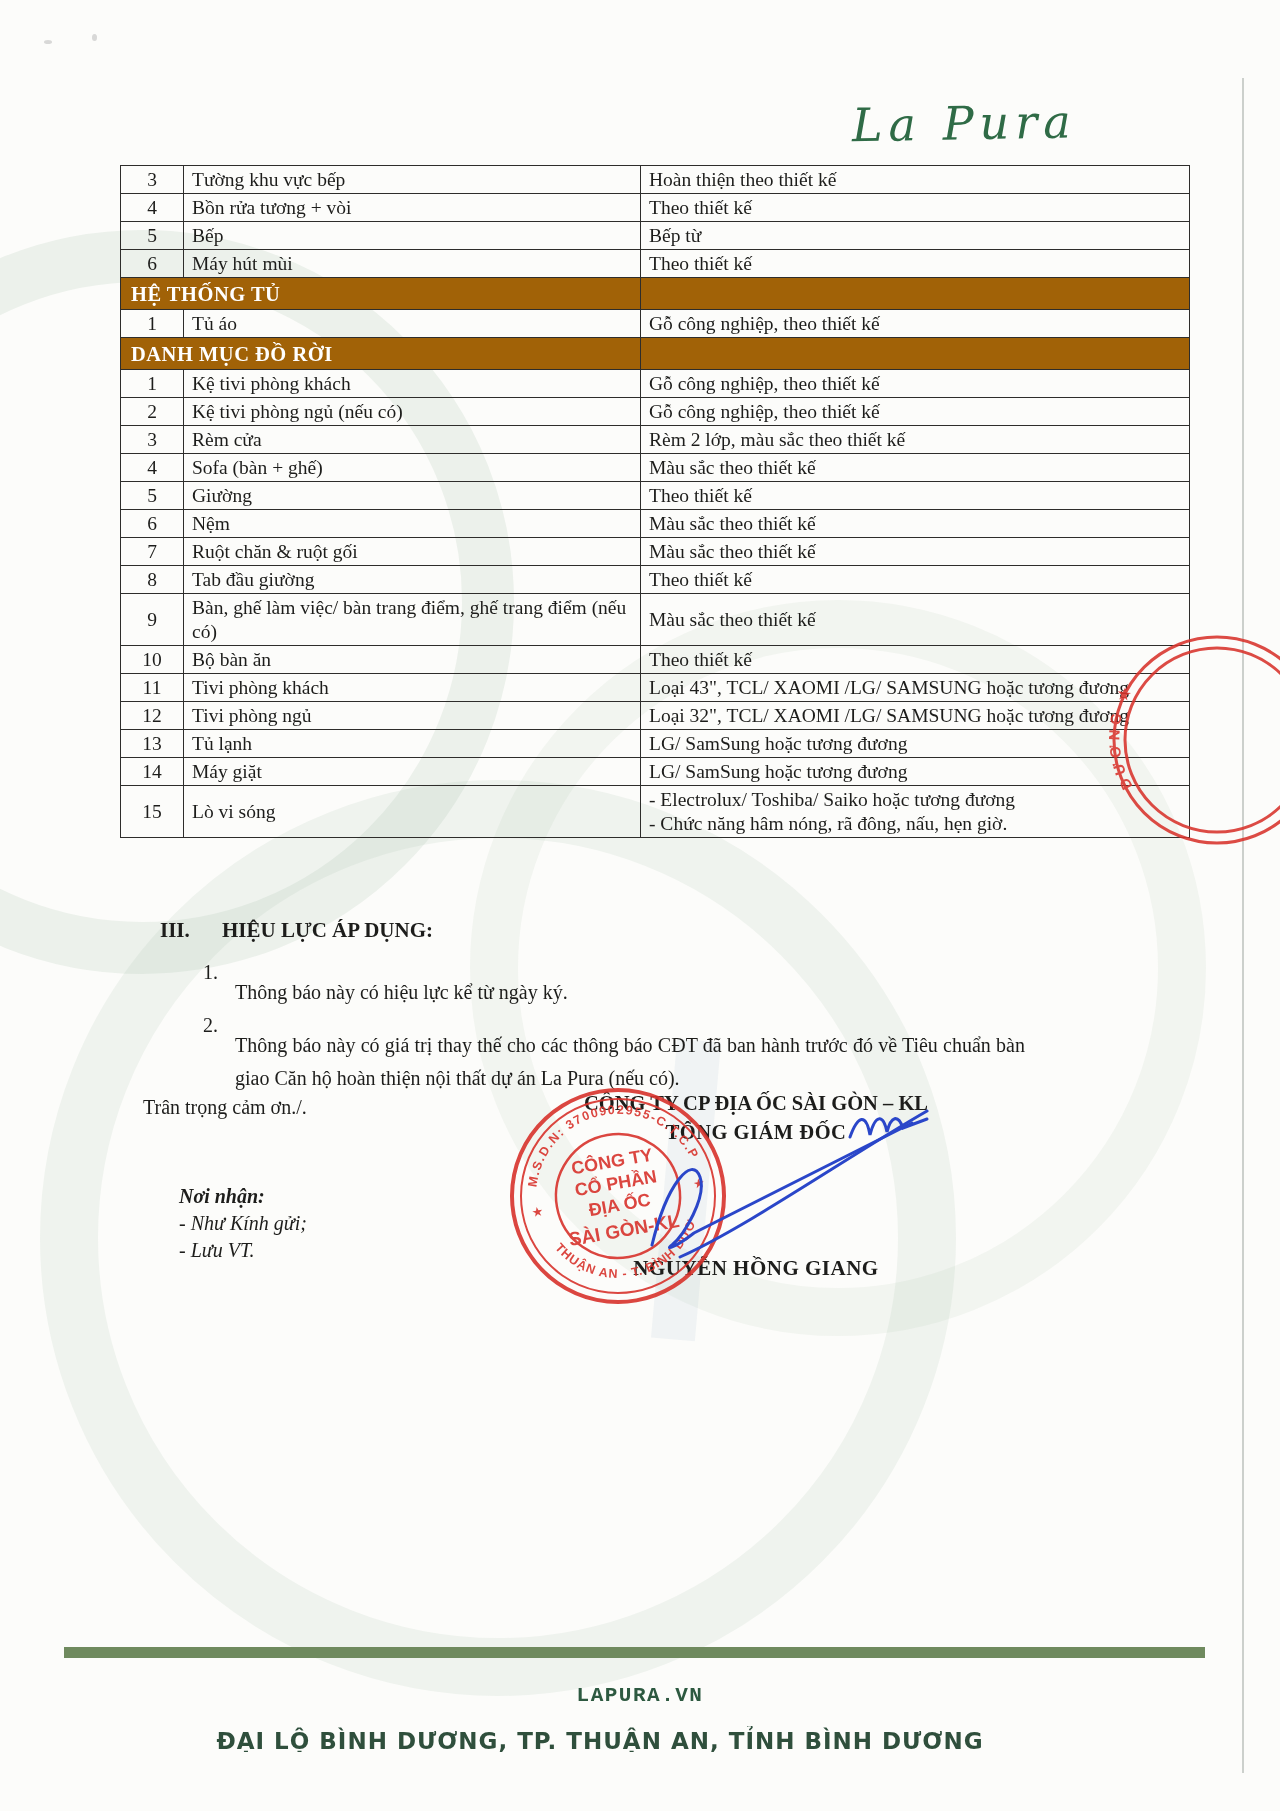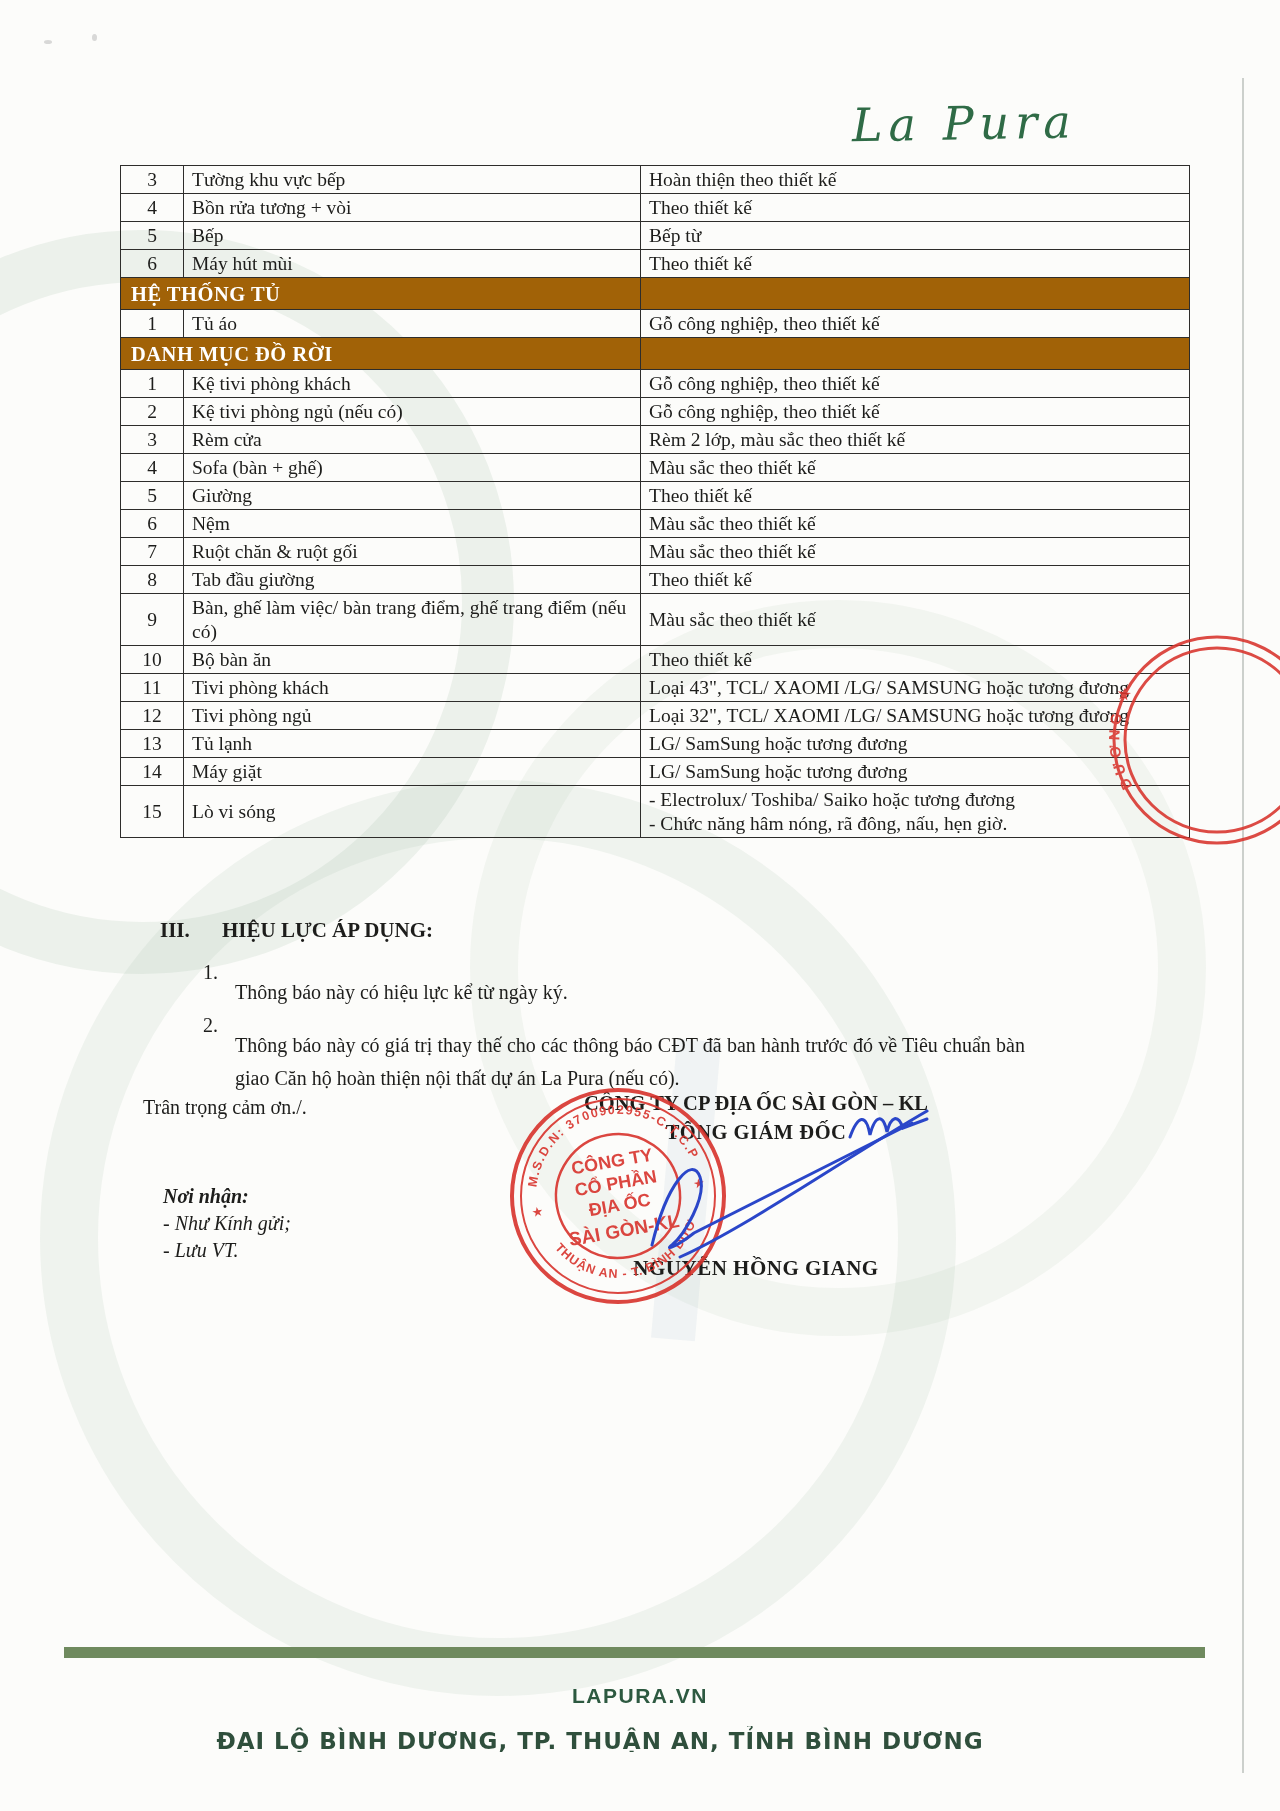--- a/index.html
+++ b/index.html
@@ -33,30 +33,30 @@
   .h3row .n{width:62px;}
   .items{position:absolute;left:203px;top:956px;width:822px;}
   .item{display:flex;font-size:20px;line-height:33px;}
   .item .inum{width:32px;flex:none;}
   .item .itxt{text-align:justify;margin-top:20px;}
   .closing{position:absolute;left:143px;top:1096px;font-size:20px;}
   .sigblock{position:absolute;left:538px;top:1092px;width:436px;text-align:center;font-weight:bold;}
   .sigblock .co{font-size:20.5px;}
   .sigblock .ti{font-size:20.5px;margin-top:6px;letter-spacing:.5px;}
   .signer{position:absolute;left:538px;top:1256px;width:436px;text-align:center;font-weight:bold;font-size:21px;letter-spacing:.5px;}
-  .recips{position:absolute;left:163px;top:1183px;font-size:20px;font-style:italic;line-height:27px;}
+  .recips{position:absolute;left:179px;top:1183px;font-size:20px;font-style:italic;line-height:27px;}
   .recips .lbl{font-weight:bold;}
   
   .stamp{position:absolute;left:505px;top:1083px;width:226px;height:226px;opacity:.9;transform:rotate(-10deg);z-index:3;}
   .edge-stamp{position:absolute;left:1100px;top:618px;width:220px;height:260px;opacity:.88;z-index:3;}
   .signature{position:absolute;left:622px;top:1085px;width:330px;height:195px;z-index:4;}
   
   .foot-bar{position:absolute;left:64px;top:1647px;width:1141px;height:11px;background:#6f8a5e;}
   .foot-site{position:absolute;left:0;top:1684px;width:1280px;text-align:center;
-             font-family:Liberation Sans, sans-serif;font-weight:bold;font-size:21px;
+             font-family:Liberation Mono, monospace;font-weight:bold;font-size:21px;
              color:#2d5940;letter-spacing:1.5px;}
   .foot-addr-wrap{position:absolute;left:0;top:1726px;width:1200px;height:26px;overflow:hidden;text-align:center;}
   .foot-addr{font-family:"DejaVu Sans",sans-serif;font-weight:bold;font-size:23px;line-height:30px;
              color:#2f4f3c;letter-spacing:1px;}
 </style>
 </head>
 <body>
 
 <div class="page">
 

